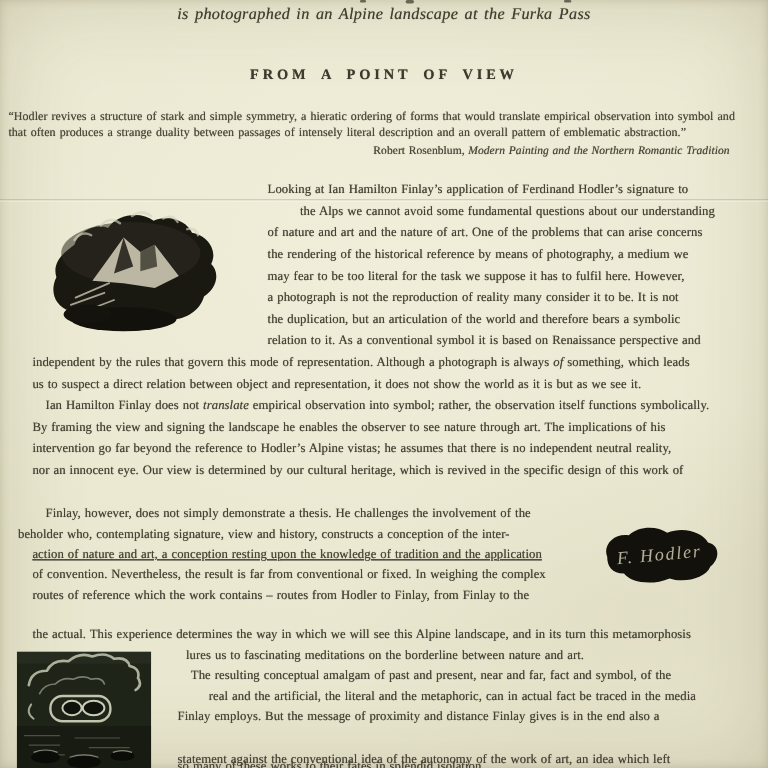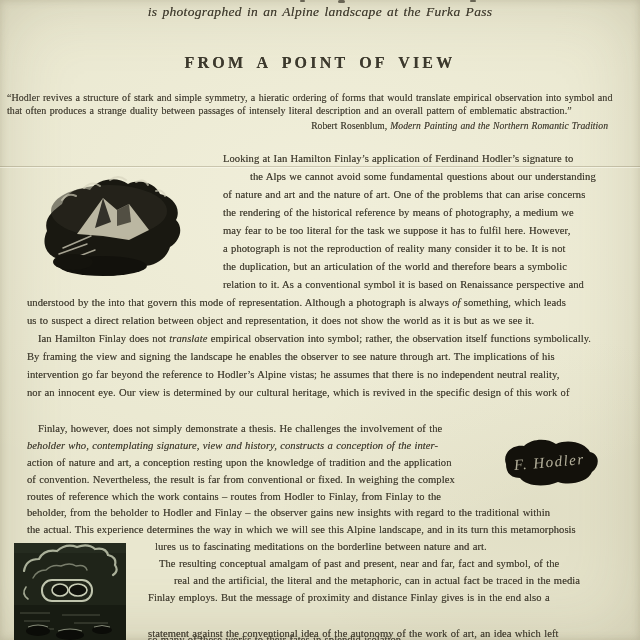--- a/index.html
+++ b/index.html
@@ -15,21 +15,21 @@
       radial-gradient(130% 90% at 50% 32%, rgba(253,251,236,.38) 0%, rgba(253,251,236,0) 58%),
       radial-gradient(60% 40% at 85% 80%, rgba(120,110,70,.07) 0%, rgba(120,110,70,0) 70%);
   }
   .ln{position:absolute;white-space:nowrap;font-size:10.6px;line-height:13px;
       word-spacing:.6px;letter-spacing:.05px;
       text-shadow:0 0 .6px rgba(72,66,52,.75);}
   .ind{padding-left:11px;}
   .it{font-style:italic;}
   .topline{font-size:13.5px;font-style:italic;text-align:center;color:#423e31;
            letter-spacing:.3px;word-spacing:1.5px;}
-  .heading{font-size:16px;font-weight:bold;letter-spacing:3.2px;text-align:center;
+  .heading{font-size:12px;font-weight:bold;letter-spacing:3.2px;text-align:center;
            color:#3c392d;word-spacing:4px;}
   .epi{font-size:10px;word-spacing:.8px;color:#4b473a;}
   .attr{font-size:9.6px;text-align:right;color:#4b473a;}
   .crease{position:absolute;left:0;width:640px;height:1px;background:rgba(115,105,75,.30);}
   .crease-hl{position:absolute;left:0;width:640px;height:1px;background:rgba(255,255,246,.45);}
   .remnant{position:absolute;top:0;background:#4e4a3c;border-radius:2px;opacity:.8;}
   .illus{position:absolute;}
   svg{display:block;}
 </style>
 </head>
@@ -72,42 +72,41 @@
 
   <div class="ln" style="left:223px;top:152px;width:409px;"><span>Looking at Ian Hamilton Finlay’s application of Ferdinand Hodler’s signature to</span></div>
   <div class="ln" style="left:223px;top:170px;width:409px;margin-left:27px;"><span>the Alps we cannot avoid some fundamental questions about our understanding</span></div>
   <div class="ln" style="left:223px;top:188px;width:409px;"><span>of nature and art and the nature of art. One of the problems that can arise concerns</span></div>
   <div class="ln" style="left:223px;top:206px;width:409px;"><span>the rendering of the historical reference by means of photography, a medium we</span></div>
   <div class="ln" style="left:223px;top:224px;width:409px;"><span>may fear to be too literal for the task we suppose it has to fulfil here. However,</span></div>
   <div class="ln" style="left:223px;top:242px;width:409px;"><span>a photograph is not the reproduction of reality many consider it to be. It is not</span></div>
   <div class="ln" style="left:223px;top:260px;width:409px;"><span>the duplication, but an articulation of the world and therefore bears a symbolic</span></div>
   <div class="ln" style="left:223px;top:278px;width:409px;"><span>relation to it. As a conventional symbol it is based on Renaissance perspective and</span></div>
 
-  <div class="ln" style="left:27px;top:296px;width:606px;"><span>understood by the into that govern this mode of representation. Although a photograph is always </span><span class="it">of</span><span> something, which leads</span></div>
+  <div class="ln" style="left:27px;top:296px;width:606px;"><span>independent by the rules that govern this mode of representation. Although a photograph is always </span><span class="it">of</span><span> something, which leads</span></div>
   <div class="ln" style="left:27px;top:314px;width:606px;"><span>us to suspect a direct relation between object and representation, it does not show the world as it is but as we see it.</span></div>
 
   <div class="ln ind" style="left:27px;top:332px;width:606px;"><span>Ian Hamilton Finlay does not </span><span class="it">translate</span><span> empirical observation into symbol; rather, the observation itself functions symbolically.</span></div>
   <div class="ln" style="left:27px;top:350px;width:606px;"><span>By framing the view and signing the landscape he enables the observer to see nature through art. The implications of his</span></div>
   <div class="ln" style="left:27px;top:368px;width:606px;"><span>intervention go far beyond the reference to Hodler’s Alpine vistas; he assumes that there is no independent neutral reality,</span></div>
   <div class="ln" style="left:27px;top:386px;width:606px;"><span>nor an innocent eye. Our view is determined by our cultural heritage, which is revived in the specific design of this work of</span></div>
 
   <div class="illus" style="left:498px;top:436px;">
     <svg width="104" height="50" viewBox="0 0 104 50">
       <path d="M8,28 C4,18 14,8 26,10 C34,2 50,2 58,8 C72,2 88,8 92,16 C102,18 102,30 94,36 C90,46 72,50 60,46 C46,52 28,50 22,42 C12,42 8,36 8,28 Z" fill="#13110b"></path>
       <text x="16" y="31" font-size="15" font-style="italic" fill="#c9c5ae" letter-spacing="1.5" opacity=".88" transform="rotate(-5 52 26)">F. Hodler</text>
     </svg>
   </div>
 
   <div class="ln ind" style="left:27px;top:422px;width:461px;"><span>Finlay, however, does not simply demonstrate a thesis. He challenges the involvement of the</span></div>
-  <div class="ln" style="left:27px;top:439px;width:461px;font-style:italic;"><span>beholder who, contemplating signature, view and history, constructs a conception of the inter-</span></div>
-  <div class="ln" style="left:27px;top:456px;width:461px;"><span>action of nature and art, a conception resting upon the knowledge of tradition and the application</span></div>
+  <div class="ln" style="left:15px;top:439px;width:461px;"><span>beholder who, contemplating signature, view and history, constructs a conception of the inter-</span></div>
+  <div class="ln" style="left:27px;top:456px;width:461px;text-decoration:underline;"><span>action of nature and art, a conception resting upon the knowledge of tradition and the application</span></div>
   <div class="ln" style="left:27px;top:473px;width:461px;"><span>of convention. Nevertheless, the result is far from conventional or fixed. In weighing the complex</span></div>
   <div class="ln" style="left:27px;top:490px;width:461px;"><span>routes of reference which the work contains – routes from Hodler to Finlay, from Finlay to the</span></div>
 
-  <div class="ln" style="left:27px;top:506px;width:606px;"><span>beholder, from the beholder to Hodler and Finlay – the observer gains new insights with regard to the traditional within</span></div>
   <div class="ln" style="left:27px;top:523px;width:606px;"><span>the actual. This experience determines the way in which we will see this Alpine landscape, and in its turn this metamorphosis</span></div>
   <div class="ln" style="left:155px;top:540px;width:478px;"><span>lures us to fascinating meditations on the borderline between nature and art.</span></div>
 
   <div class="illus" style="left:14px;top:543px;">
     <svg width="112" height="97" viewBox="0 0 112 97">
       <rect x="0" y="0" width="112" height="97" fill="#1f2419"></rect>
       <rect x="0" y="0" width="112" height="10" fill="#2a3023" opacity=".6"></rect>
       <path d="M10,28 q2,-12 15,-12 q5,-10 18,-8 q9,-8 20,-4 q11,-4 18,2 q11,-2 13,6 q9,2 7,10 q4,6 -2,10" stroke="#c3c9b0" stroke-width="2.2" fill="none" stroke-linecap="round" opacity=".85"></path>
       <path d="M19,35 q4,-8 13,-8 q6,-6 15,-4 q9,-4 15,0 q9,-2 11,4" stroke="#c3c9b0" stroke-width="1.4" fill="none" stroke-linecap="round" opacity=".55"></path>
       <rect x="28" y="37" width="50" height="21" rx="10" stroke="#d2d7bf" stroke-width="2" fill="none" opacity=".9"></rect>

